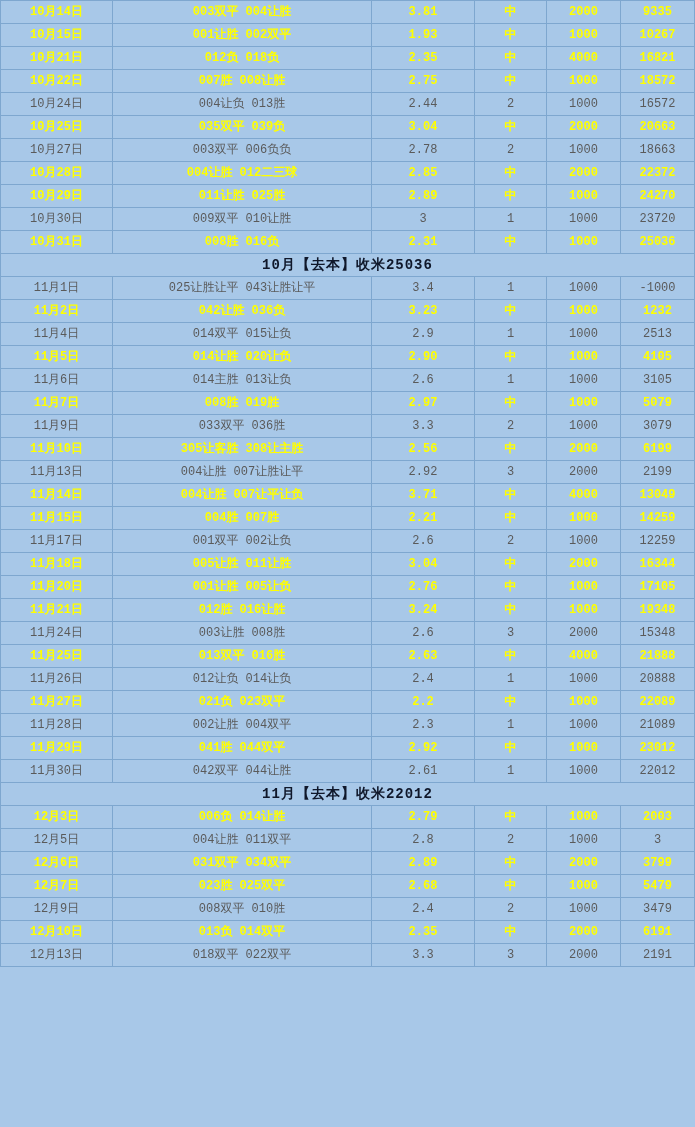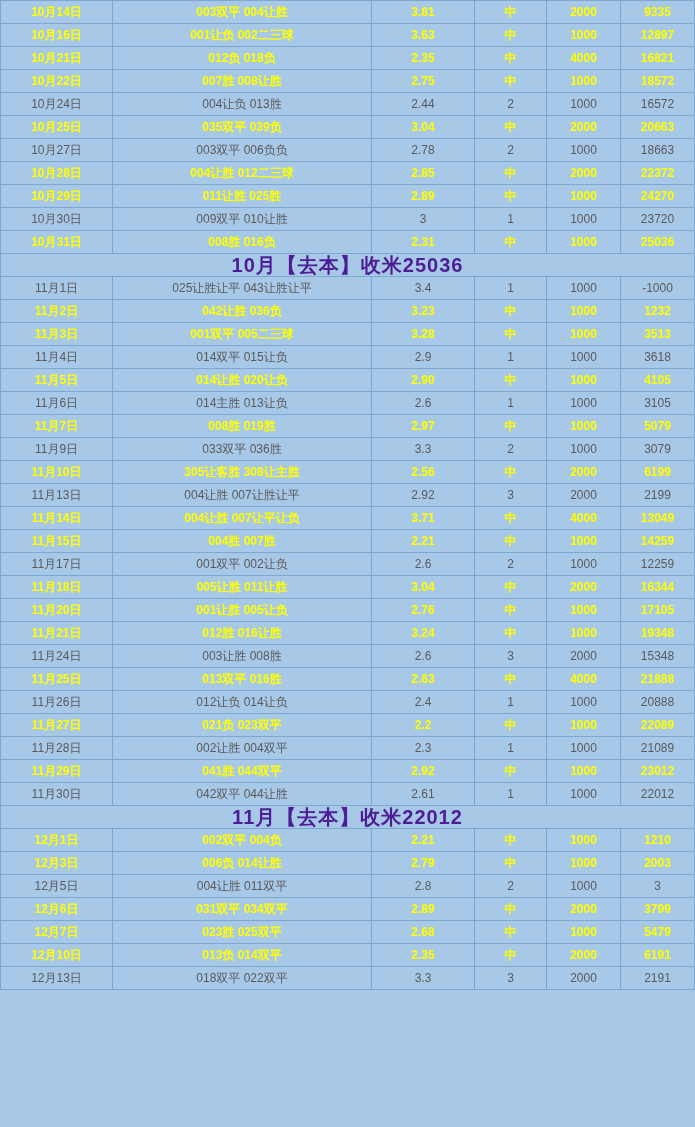--- a/index.html
+++ b/index.html
@@ -7,20 +7,21 @@
     width:695px;
     background:#a8c8e8;
     font-family:"Liberation Sans","DejaVu Sans",sans-serif;
     font-size:12px;
     color:#2b2b2b;
   }
   #sheet{
     width:695px;
     border-collapse:collapse;
     table-layout:fixed;
+    font-family:Liberation Mono, monospace;
   }
   #sheet td{
     border:1px solid #7ea7cf;
     height:20px;
     line-height:18px;
     text-align:center;
     vertical-align:middle;
     overflow:hidden;
     white-space:nowrap;
     background:#a8c8e8;
@@ -28,23 +29,23 @@
   col.c-date{width:112px;}
   col.c-match{width:259px;}
   col.c-odds{width:103px;}
   col.c-res{width:72px;}
   col.c-amt{width:74px;}
   col.c-total{width:74px;}
 
   .row-hit td{color:#ffff00;font-weight:bold;}
   .row-miss td{color:#5a5a5a;}
   .summary td{
-    color:#4c1d95;
+    color:#0f172a;
     font-weight:bold;
-    font-size:20px;
+    font-size:14px;
     letter-spacing:1px;
     height:24px;
     border-radius:7px;
   }
 </style>
 </head>
 <body>
 
 <table id="sheet">
   <colgroup>
@@ -58,26 +59,26 @@
   <tbody id="tbody">
       <tr class="row-hit">
         <td>10月14日</td>
         <td>003双平 004让胜</td>
         <td>3.81</td>
         <td>中</td>
         <td>2000</td>
         <td>9335</td>
       </tr>
       <tr class="row-hit">
-        <td>10月16日</td>
-        <td>001让负 002二三球</td>
-        <td>3.63</td>
-        <td>中</td>
-        <td>1000</td>
-        <td>12897</td>
+        <td>10月15日</td>
+        <td>001让胜 002双平</td>
+        <td>1.93</td>
+        <td>中</td>
+        <td>1000</td>
+        <td>10267</td>
       </tr>
       <tr class="row-hit">
         <td>10月21日</td>
         <td>012负 018负</td>
         <td>2.35</td>
         <td>中</td>
         <td>4000</td>
         <td>16821</td>
       </tr>
       <tr class="row-hit">
@@ -156,35 +157,27 @@
         <td>-1000</td>
       </tr>
       <tr class="row-hit">
         <td>11月2日</td>
         <td>042让胜 036负</td>
         <td>3.23</td>
         <td>中</td>
         <td>1000</td>
         <td>1232</td>
       </tr>
-      <tr class="row-hit">
-        <td>11月3日</td>
-        <td>001双平 005二三球</td>
-        <td>3.28</td>
-        <td>中</td>
-        <td>1000</td>
-        <td>3513</td>
-      </tr>
       <tr class="row-miss">
         <td>11月4日</td>
         <td>014双平 015让负</td>
         <td>2.9</td>
         <td>1</td>
         <td>1000</td>
-        <td>3618</td>
+        <td>2513</td>
       </tr>
       <tr class="row-hit">
         <td>11月5日</td>
         <td>014让胜 020让负</td>
         <td>2.90</td>
         <td>中</td>
         <td>1000</td>
         <td>4105</td>
       </tr>
       <tr class="row-miss">
@@ -328,28 +321,20 @@
         <td>042双平 044让胜</td>
         <td>2.61</td>
         <td>1</td>
         <td>1000</td>
         <td>22012</td>
       </tr>
       <tr class="summary">
         <td colspan="6">11月【去本】收米22012</td>
       </tr>
       <tr class="row-hit">
-        <td>12月1日</td>
-        <td>002双平 004负</td>
-        <td>2.21</td>
-        <td>中</td>
-        <td>1000</td>
-        <td>1210</td>
-      </tr>
-      <tr class="row-hit">
         <td>12月3日</td>
         <td>006负 014让胜</td>
         <td>2.79</td>
         <td>中</td>
         <td>1000</td>
         <td>2003</td>
       </tr>
       <tr class="row-miss">
         <td>12月5日</td>
         <td>004让胜 011双平</td>
@@ -366,20 +351,28 @@
         <td>2000</td>
         <td>3799</td>
       </tr>
       <tr class="row-hit">
         <td>12月7日</td>
         <td>023胜 025双平</td>
         <td>2.68</td>
         <td>中</td>
         <td>1000</td>
         <td>5479</td>
+      </tr>
+      <tr class="row-miss">
+        <td>12月9日</td>
+        <td>008双平 010胜</td>
+        <td>2.4</td>
+        <td>2</td>
+        <td>1000</td>
+        <td>3479</td>
       </tr>
       <tr class="row-hit">
         <td>12月10日</td>
         <td>013负 014双平</td>
         <td>2.35</td>
         <td>中</td>
         <td>2000</td>
         <td>6191</td>
       </tr>
       <tr class="row-miss">

